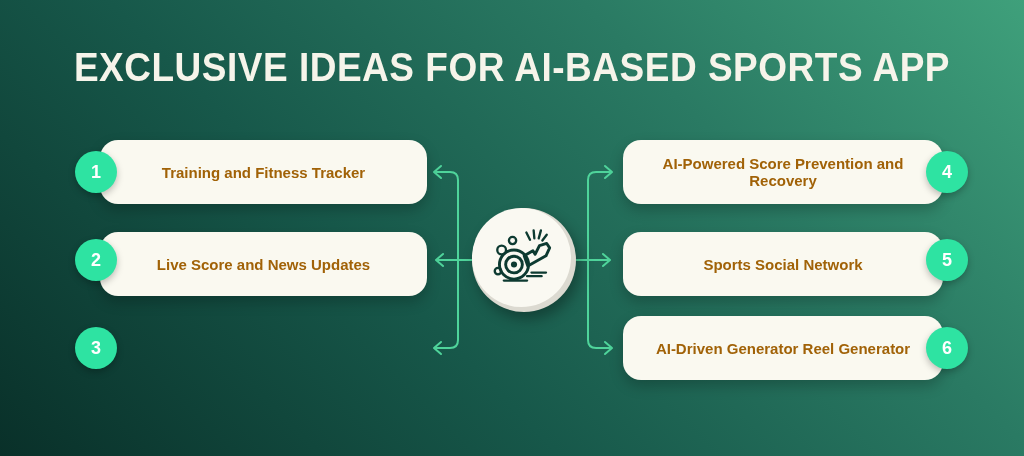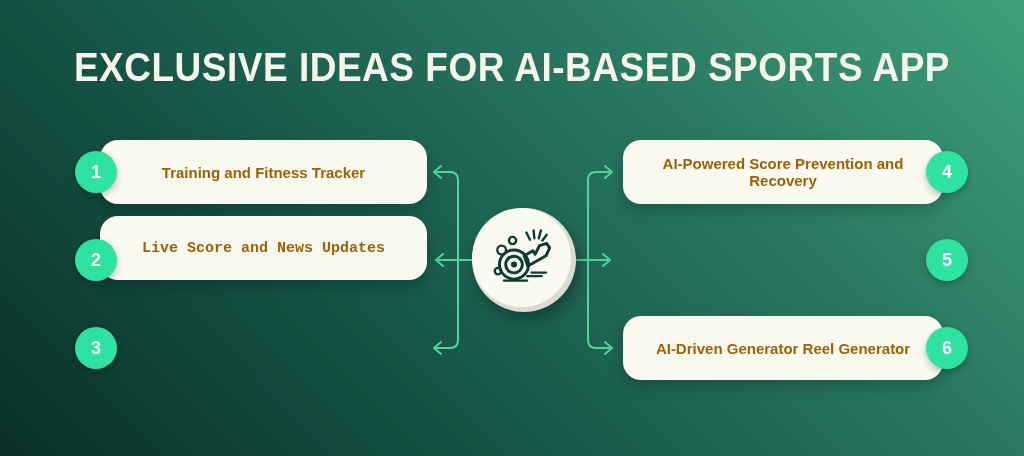--- a/index.html
+++ b/index.html
@@ -41,21 +41,21 @@
   .card{
     position:absolute;
     height:64px;
     background:var(--cardBg,#faf9f0);
     border-radius:18px;
     box-shadow:0 6px 14px rgba(0,0,0,0.22);
     display:flex;align-items:center;justify-content:center;
   }
   .card.left{left:100px;width:327px;}
   .card.right{left:623px;width:320px;}
-  .row1{top:140px;} .row2{top:216px;font-family:Liberation Mono, monospace;} .row3{top:316px;}
+  .row1{top:140px;} .row2{top:232px;} .row3{top:316px;}
   .card-label{
     color:#a16207;
     font-size:15px;
     font-weight:600;
     text-align:center;
     padding:0 26px;
   }
   .badge{
     position:absolute;
     width:42px;height:42px;
@@ -119,20 +119,23 @@
   <div class="card left row1">
     <span class="card-label">Training and Fitness Tracker</span>
   </div>
   <div class="card left row2">
     <span class="card-label">Live Score and News Updates</span>
   </div>
 
   <div class="card right row1">
     <span class="card-label">AI-Powered Score Prevention and Recovery</span>
   </div>
+  <div class="card right row2">
+    <span class="card-label">Sports Social Network</span>
+  </div>
   <div class="card right row3">
     <span class="card-label">AI-Driven Generator Reel Generator</span>
   </div>
 
   <div class="badge bleft brow1">1</div>
   <div class="badge bleft brow2">2</div>
   <div class="badge bleft brow3">3</div>
   <div class="badge bright brow1">4</div>
   <div class="badge bright brow2">5</div>
   <div class="badge bright brow3">6</div>

